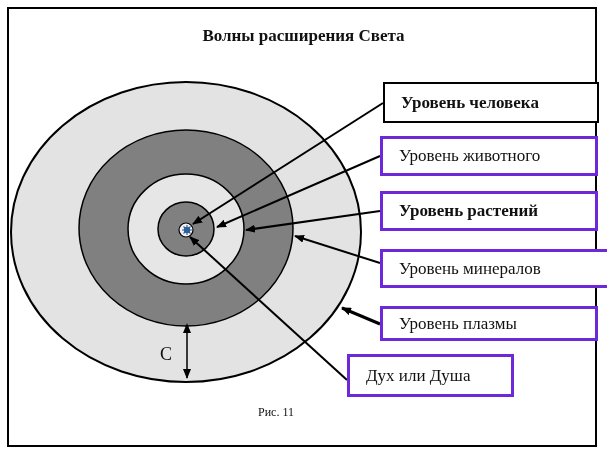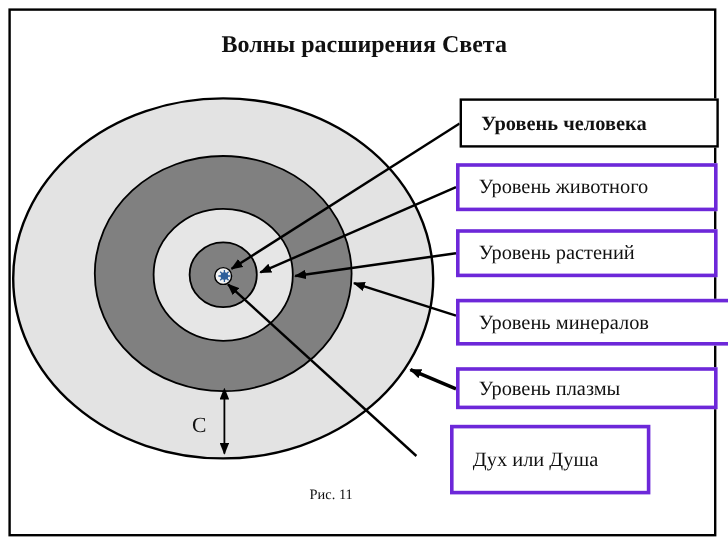--- a/index.html
+++ b/index.html
@@ -1,18 +1,18 @@
 <!DOCTYPE html>
 <html><head>
   <meta charset="utf-8">
   <style>
     html, body { margin:0; padding:0; background:#ffffff; }
     body { width:607px; height:459px; position:relative; overflow:hidden; font-family:"Liberation Serif", serif; }
     .frame { position:absolute; left:7px; top:7px; width:590px; height:440px; border:2px solid #000; box-sizing:border-box; }
-    .title { position:absolute; left:0; width:607px; top:26px; text-align:center; font-weight:bold; font-size:20px; color:#111; }
+    .title { position:absolute; left:0; width:607px; top:26px; text-align:center; font-weight:bold; font-size:17px; color:#111; }
     svg.diagram { position:absolute; left:0; top:0; }
     .label-box { position:absolute; box-sizing:border-box; border:3px solid #6d28d9; background:#fff; font-size:17px; color:#111; padding-left:16px; display:flex; align-items:center; white-space:nowrap; }
     .label-box.bold { border:2px solid #000; font-weight:bold; padding-left:16px; }
     .caption { position:absolute; left:258px; top:405px; font-size:12px; color:#111; }
     .c-label { position:absolute; left:160px; top:344px; font-size:18px; color:#111; }
   </style>
 </head>
 <body>
 
 <div class="frame"></div>
@@ -44,18 +44,18 @@
   <line x1="380" y1="263" x2="295" y2="236" stroke="#000" stroke-width="2" marker-end="url(#ah)"></line>
   <line x1="380" y1="324" x2="342" y2="308" stroke="#000" stroke-width="3" marker-end="url(#ah)"></line>
   <line x1="347" y1="380" x2="190" y2="237" stroke="#000" stroke-width="2" marker-end="url(#ah)"></line>
   <line x1="187" y1="332" x2="187" y2="378" stroke="#000" stroke-width="1.5" marker-start="url(#ahs)" marker-end="url(#ah)"></line>
 </svg>
 
 <div class="c-label">C</div>
 
 <div class="label-box bold" style="left:383px; top:82px; width:216px; height:41px;">Уровень человека</div>
 <div class="label-box" style="left:380px; top:136px; width:218px; height:40px;">Уровень животного</div>
-<div class="label-box" style="left:380px; top:191px; width:218px; height:40px;">Уровень растений</div>
+<div class="label-box" style="left:380px; top:191px; width:218px; height:40px;font-weight:bold;">Уровень растений</div>
 <div class="label-box" style="left:380px; top:249px; width:255px; height:39px;">Уровень минералов</div>
 <div class="label-box" style="left:380px; top:306px; width:218px; height:35px;">Уровень плазмы</div>
-<div class="label-box" style="left:347px; top:354px; width:167px; height:58px;margin-left:28px;">Дух или Душа</div>
+<div class="label-box" style="left:347px; top:354px; width:167px; height:43px;">Дух или Душа</div>
 
 <div class="caption">Рис. 11</div>
 
 </body></html>

